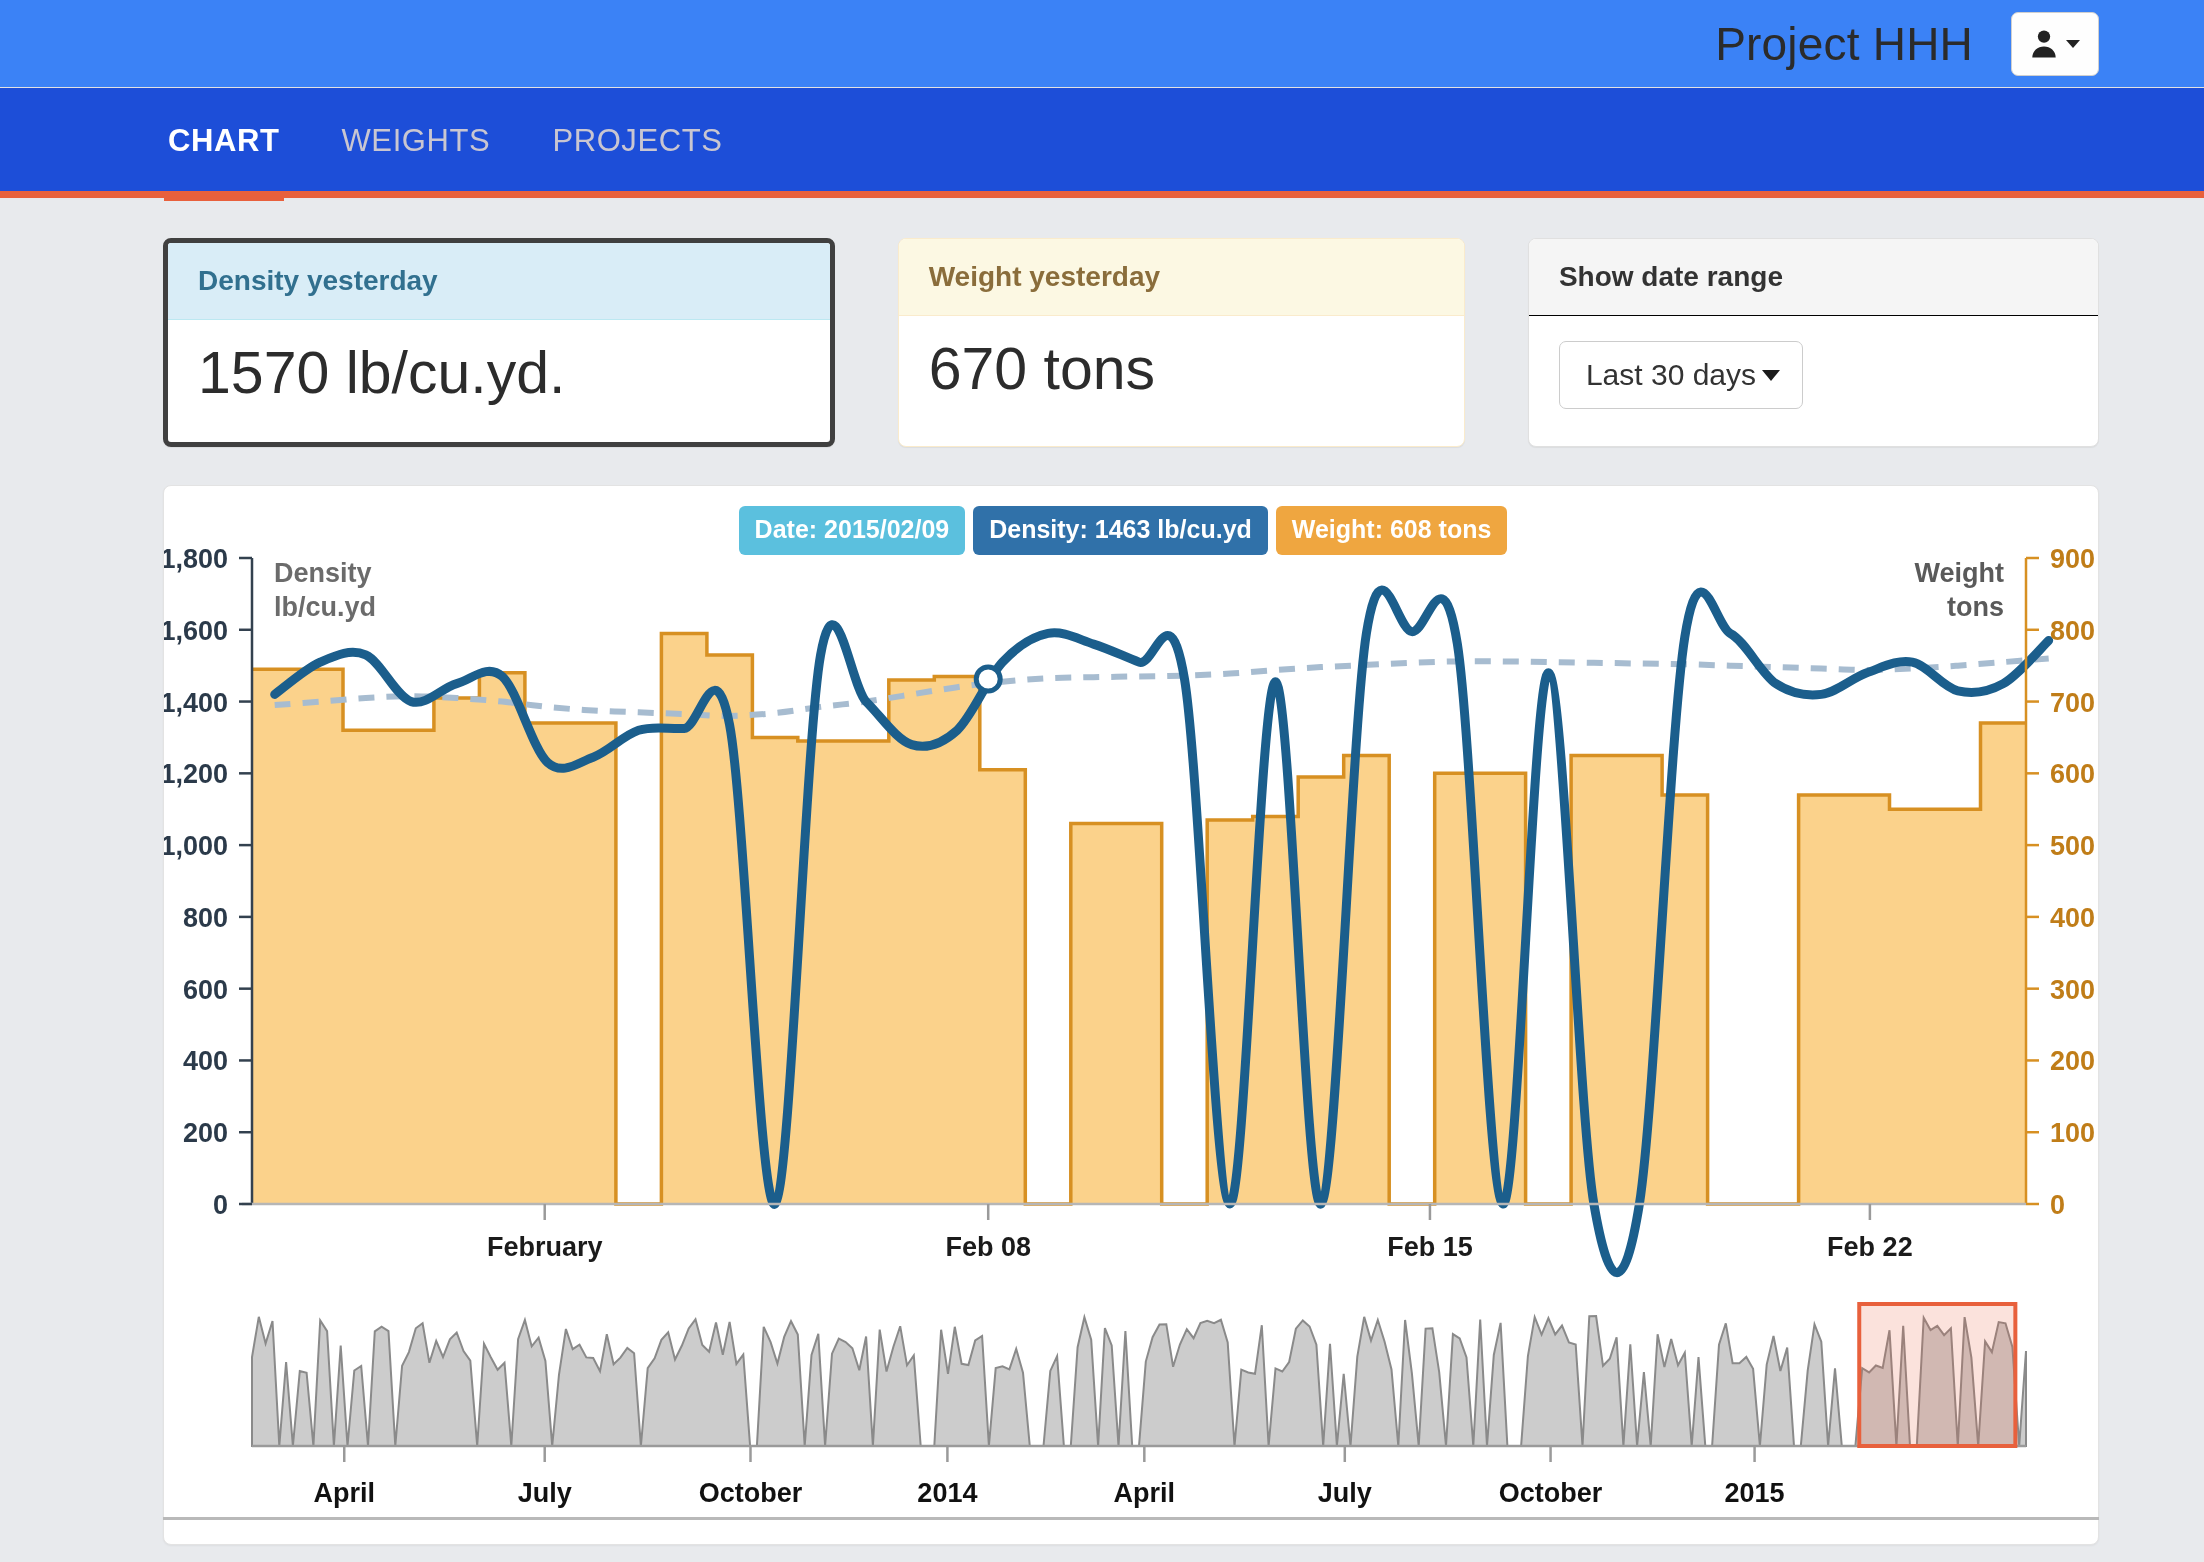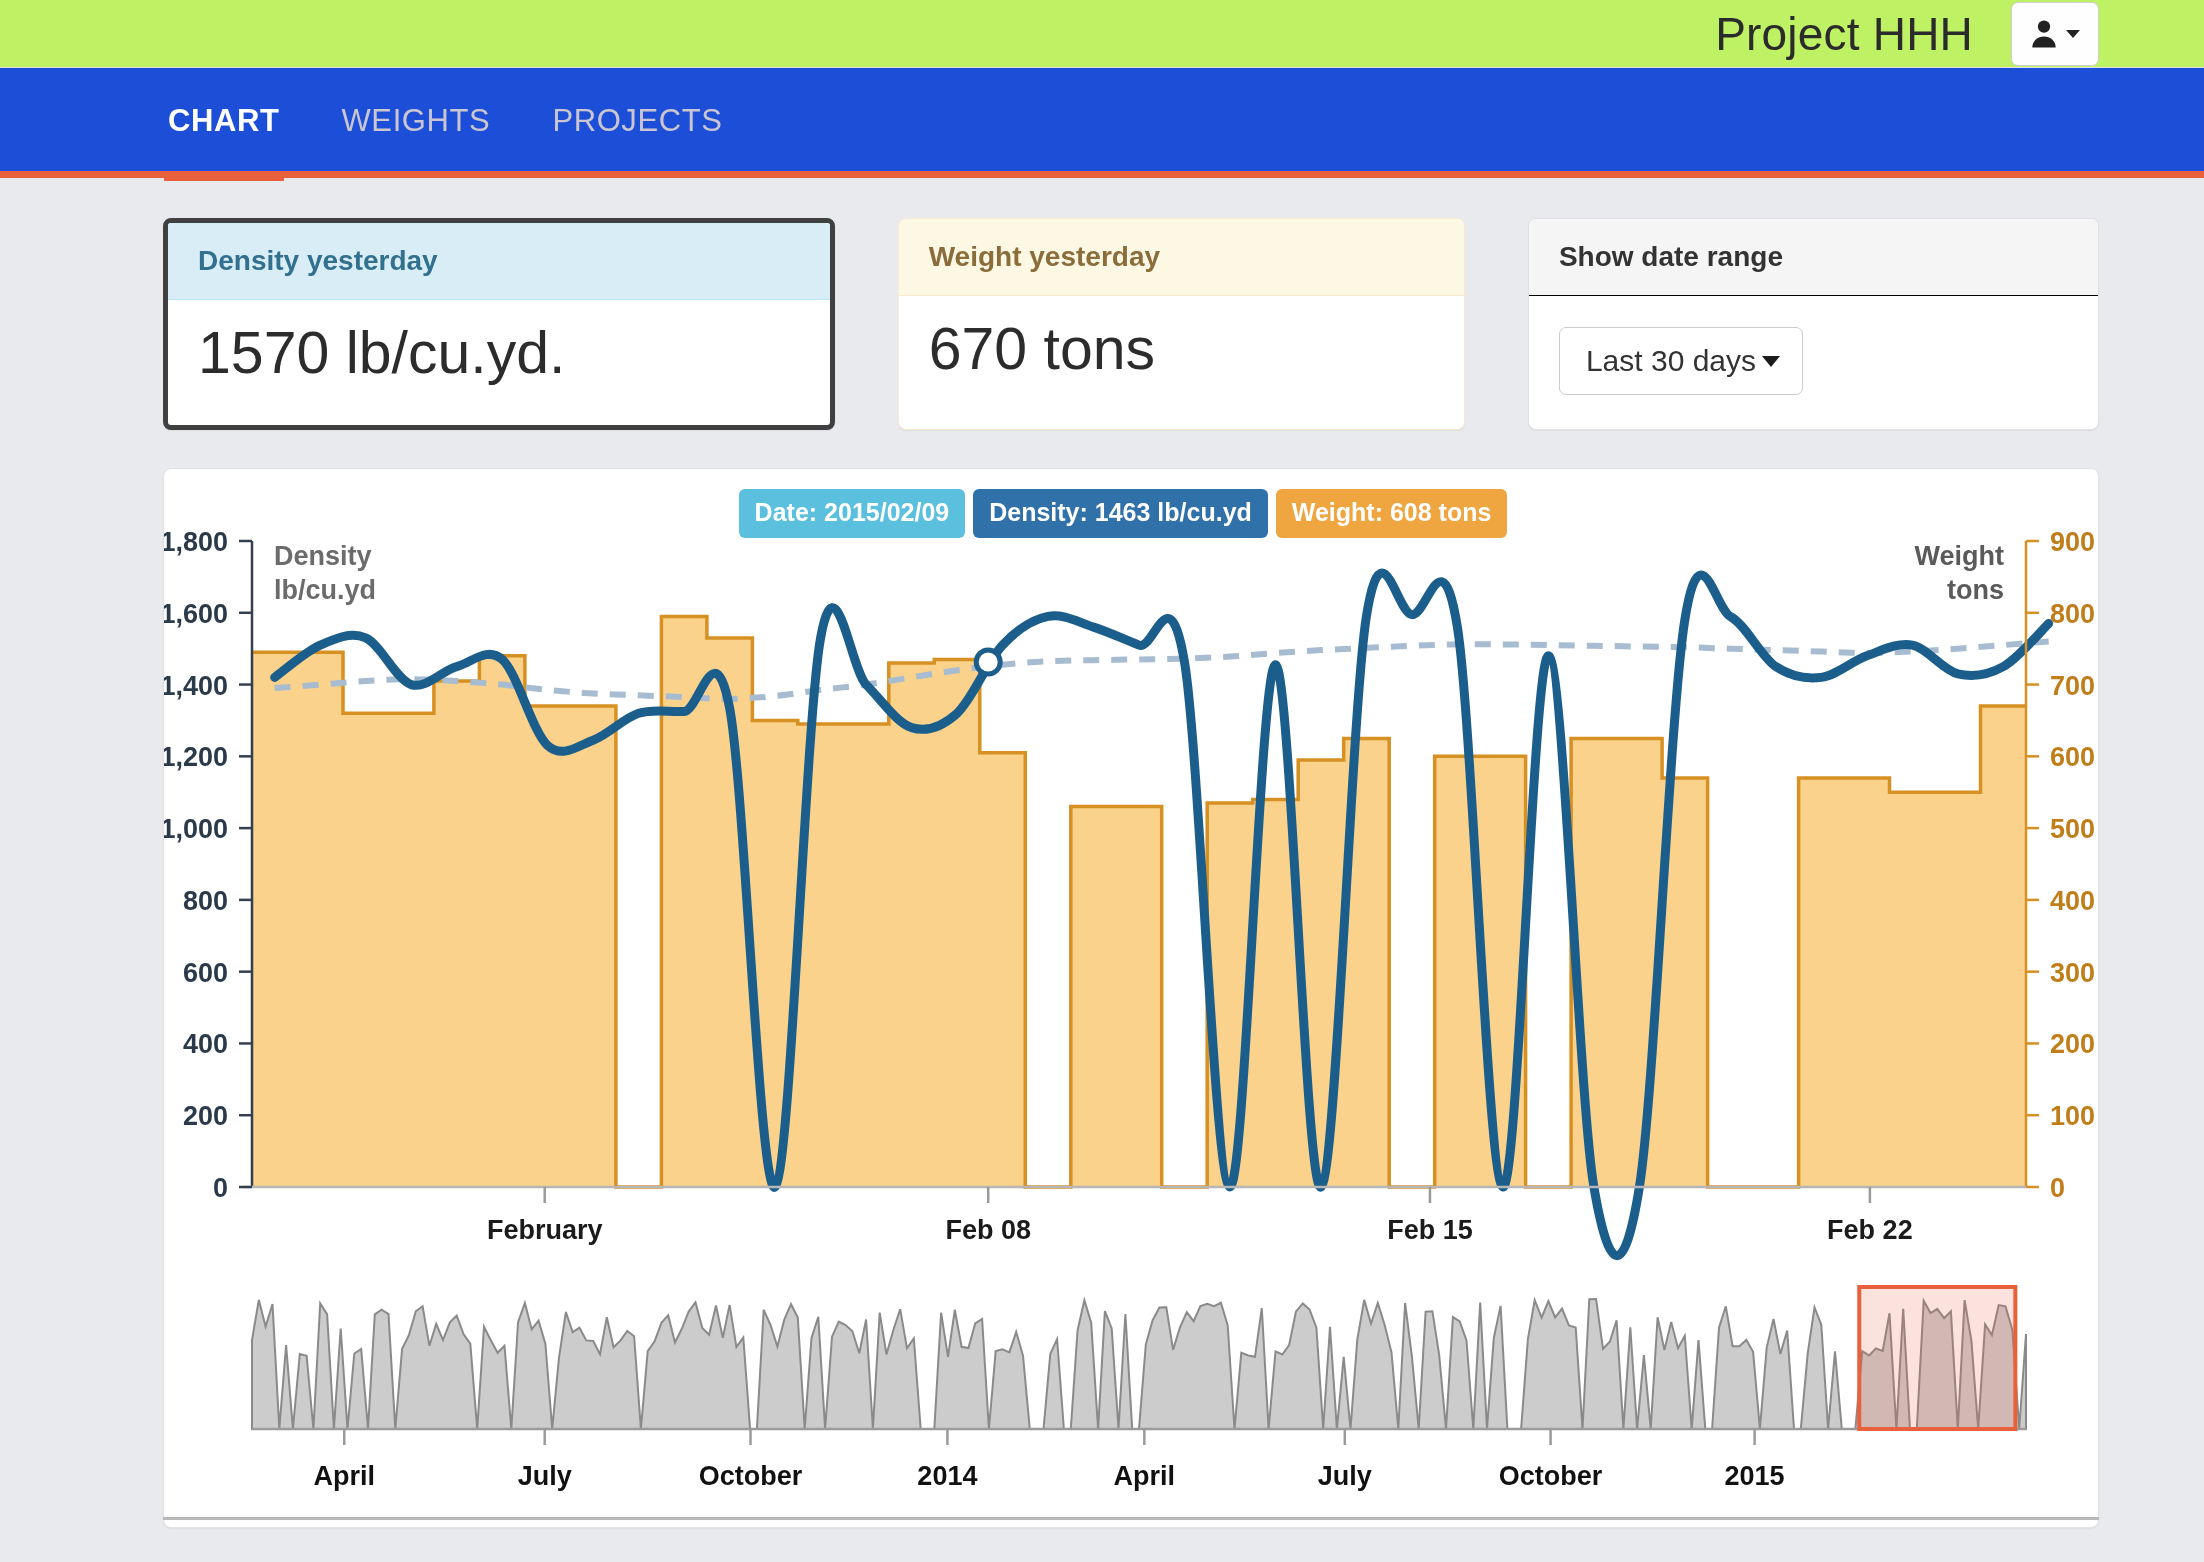--- a/index.html
+++ b/index.html
@@ -14,22 +14,22 @@
     overflow: hidden;
   }
   .page {
     position: relative;
     width: 2204px;
     height: 1562px;
   }
 
   
   .topbar {
-    height: 68px;
-    background: #bef264;
+    height: 88px;
+    background: #3b82f6;
     border-bottom: 1px solid #e2e2e2;
     display: flex;
     align-items: center;
     justify-content: flex-end;
     padding-right: 105px;
     box-sizing: border-box;
   }
   .project-title {
     font-size: 46px;
     color: #2b2b2b;
@@ -136,21 +136,21 @@
     display: inline-flex;
     align-items: center;
     gap: 4px;
     background: #fff;
     border: 1px solid #cccccc;
     border-radius: 7px;
     padding: 16px 22px 16px 26px;
     font-size: 30px;
     color: #333;
     cursor: pointer;
-    margin-top: 11px;
+    margin-top: 5px;
   }
   .caret {
     width: 0; height: 0;
     border-left: 9px solid transparent;
     border-right: 9px solid transparent;
     border-top: 11px solid #333;
     margin-left: 2px;
   }
   .caret-light { border-top-color: #1b1b1b; }
 

